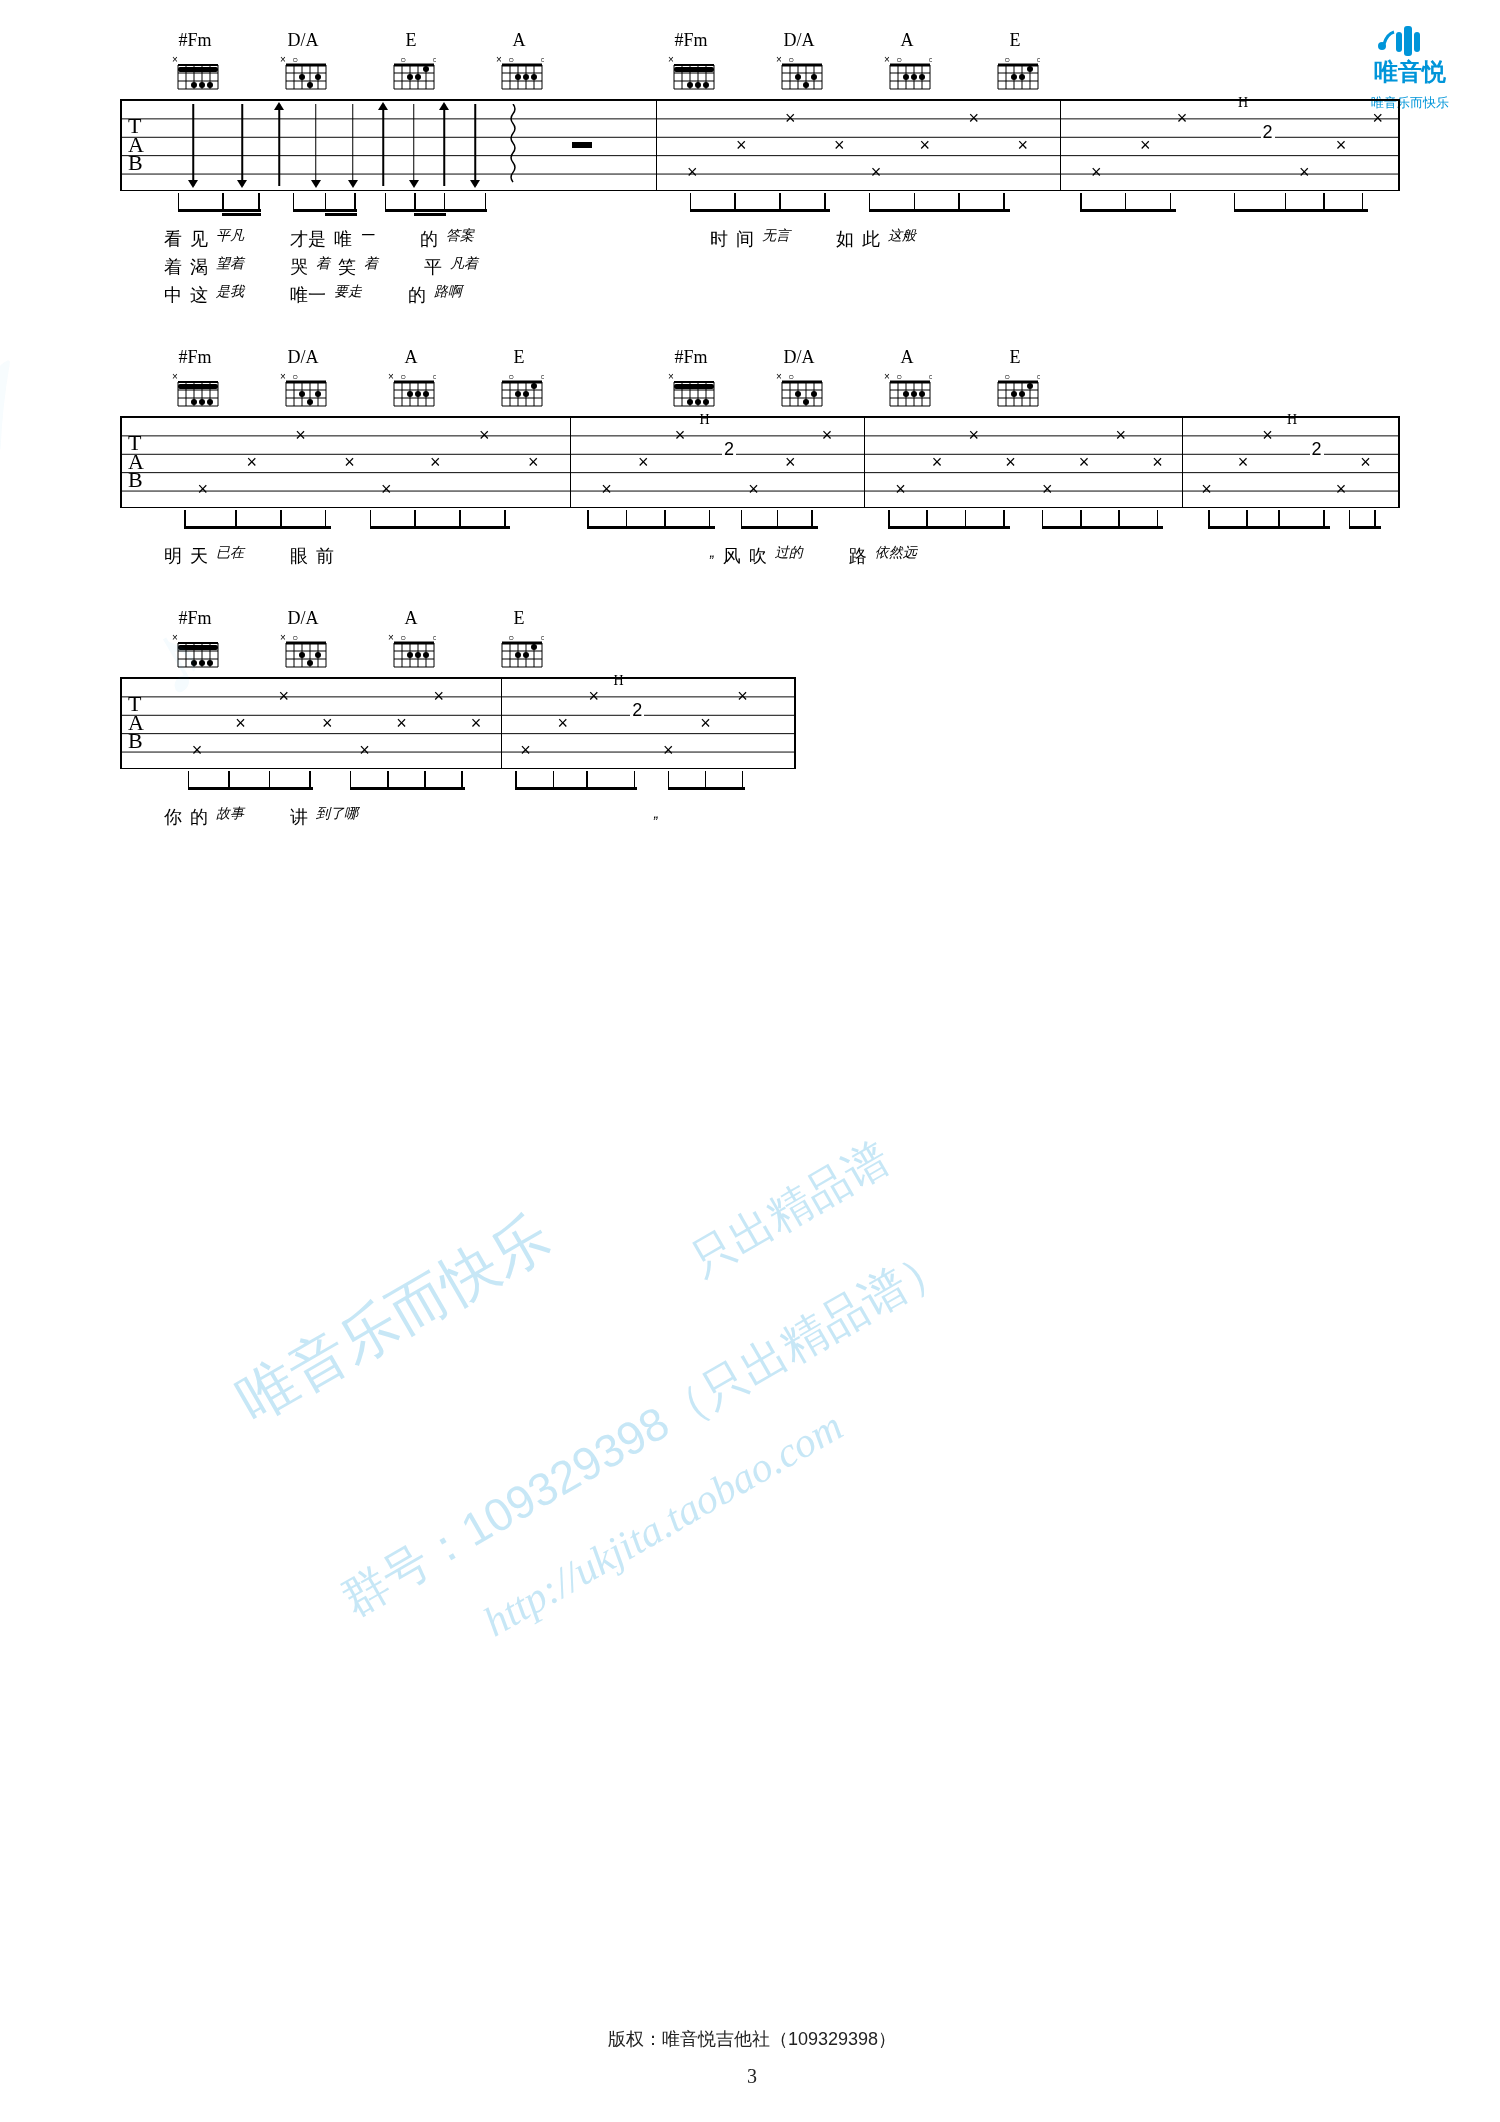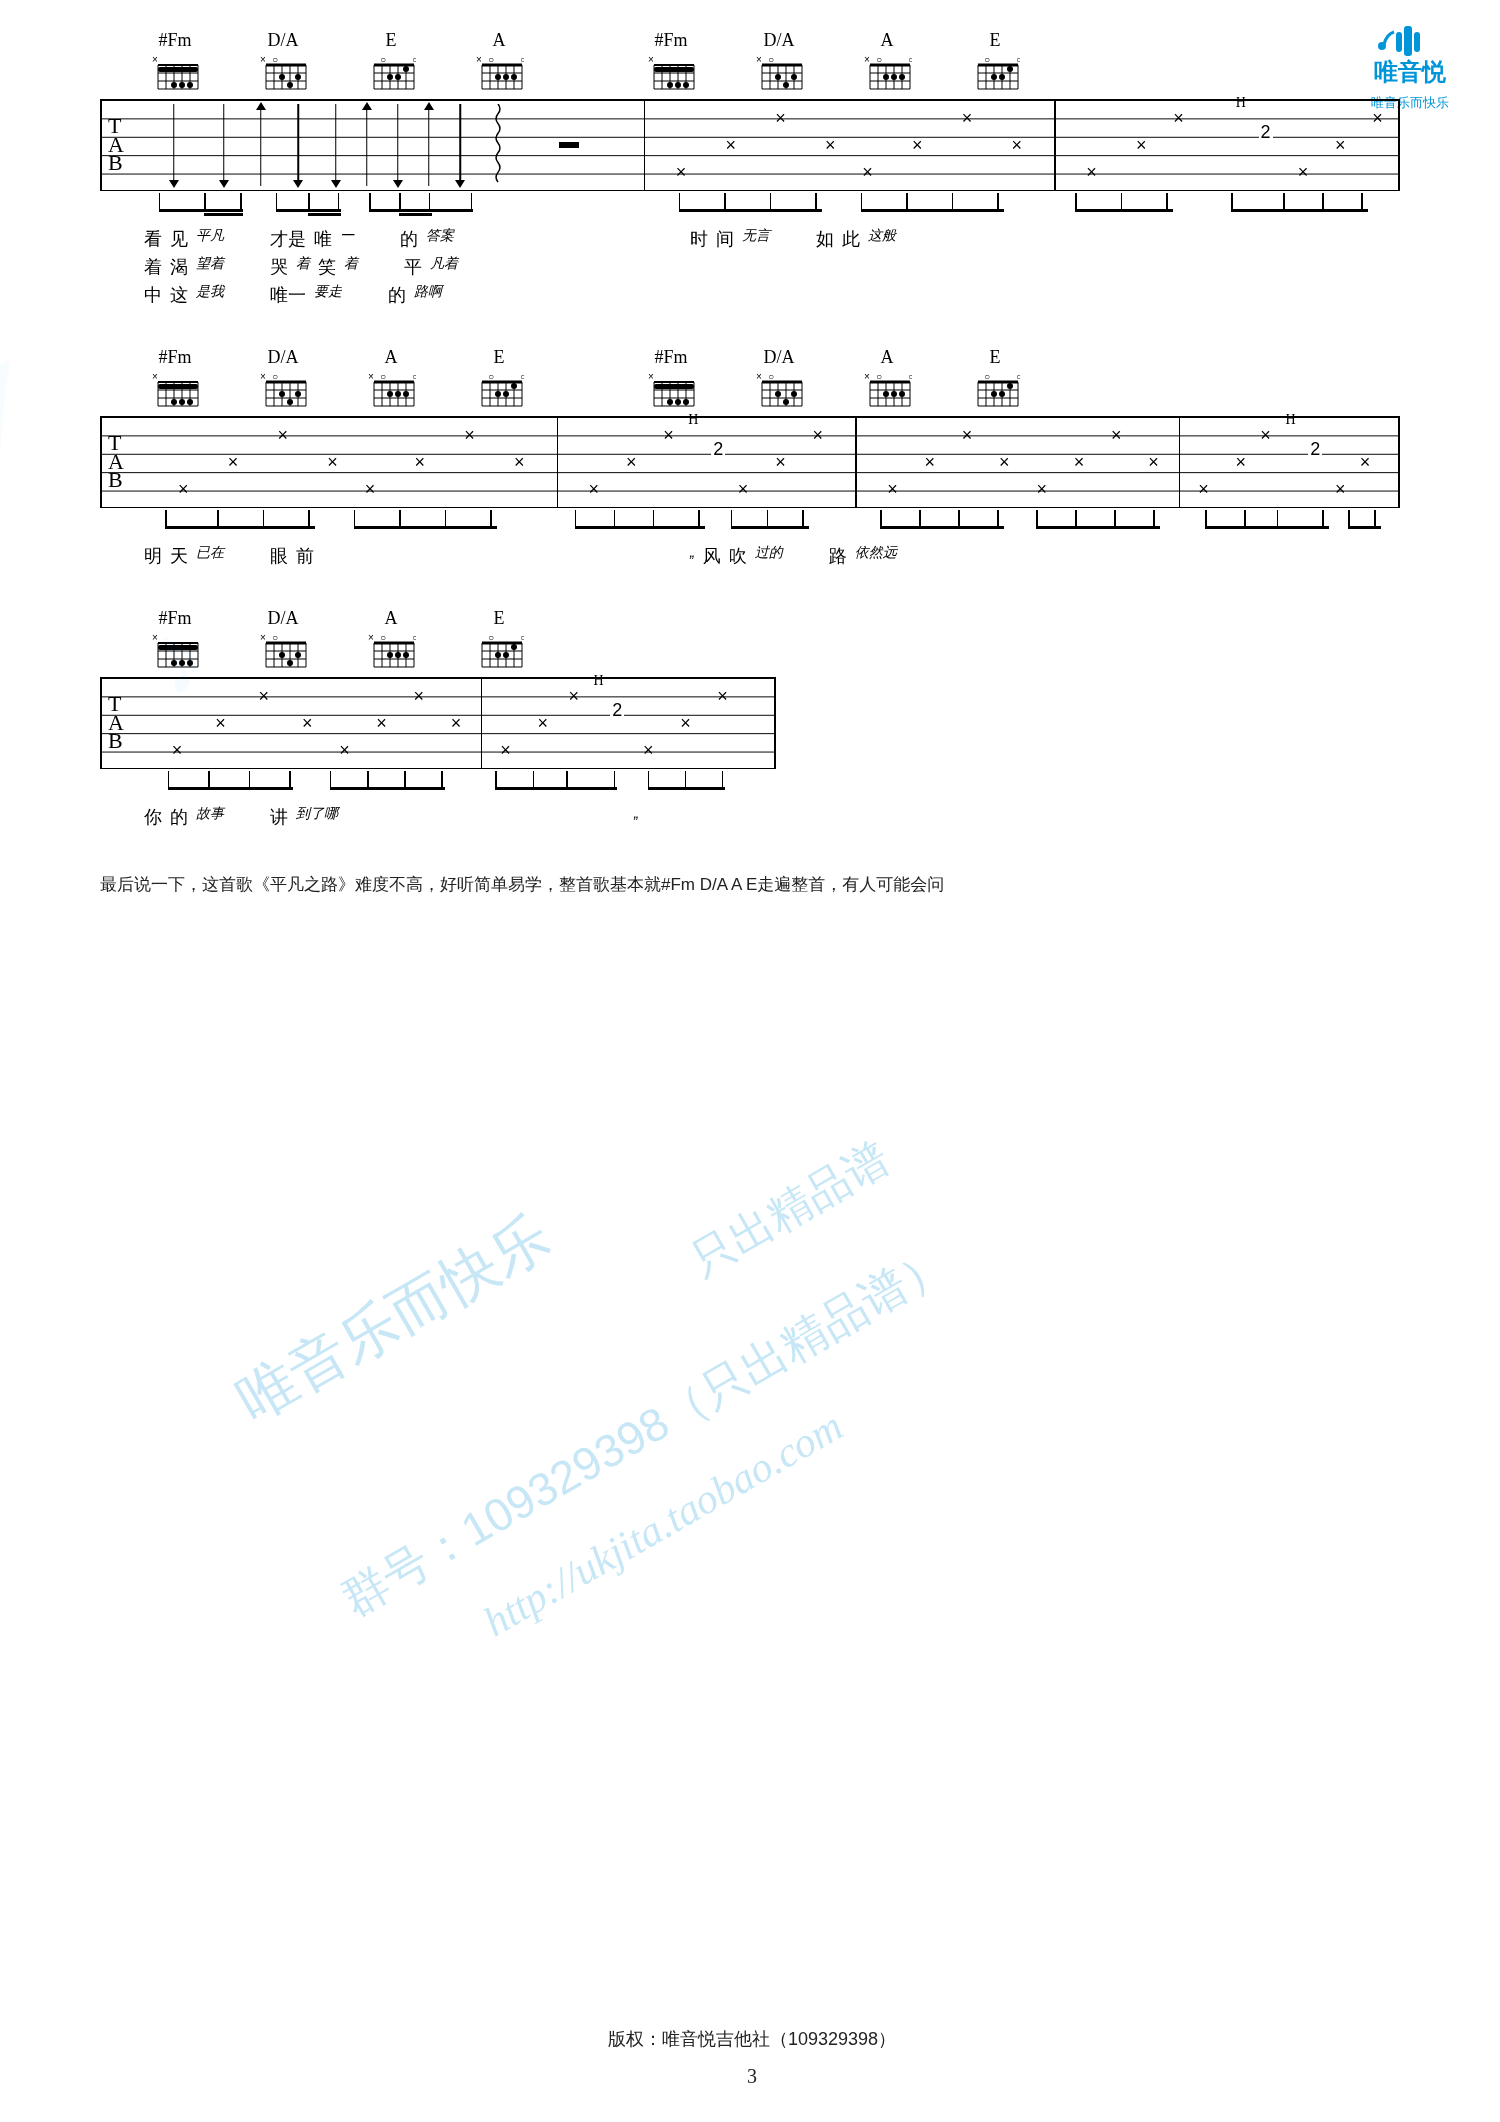--- a/index.html
+++ b/index.html
@@ -20,21 +20,21 @@
     text-align: center;
   }
   .logo-icon {
     width: 80px; height: 70px;
     position: relative;
   }
   .logo-icon svg { width: 100%; height: 100%; }
   .logo-text { font-size: 13px; color: #0095d9; margin-top: 4px; }
   
   
-  .system { margin-bottom: 40px; }
+  .system { margin-bottom: 40px; margin-left: 20px; }
   .chord-row { display: flex; gap: 10px; margin-bottom: 4px; }
   .chord-group { display: flex; gap: 46px; }
   .chord-group.half2 { margin-left: 40px; }
   
   .chord {
     display: flex;
     flex-direction: column;
     align-items: center;
     width: 62px;
   }
@@ -979,21 +979,20 @@
           <span class="syl gap" style="width: 30px;"></span>
           <span class="syl ">讲</span>
           <span class="syl sm">到了哪</span>
           <span class="syl gapXXL" style="width: 280px;"></span>
           <span class="syl sm">„</span>
         </div>
       </div>
   </div>
 
   <div class="notes-text" id="notes-block">
-      <p>最后说一下，这首歌《平凡之路》难度不高，好听简单易学，整首歌基本就#Fm D/A A E走遍整首，有人可能会问</p>
       <p style="height: 16px;"></p>
     </div>
 
 </div>
 
 <div class="watermark wm1">✓</div>
 <div class="watermark wm2">♪</div>
 <div class="watermark wm3">唯音乐而快乐</div>
 <div class="watermark wm6">只出精品谱</div>
 <div class="watermark wm4">群号：109329398（只出精品谱）</div>

